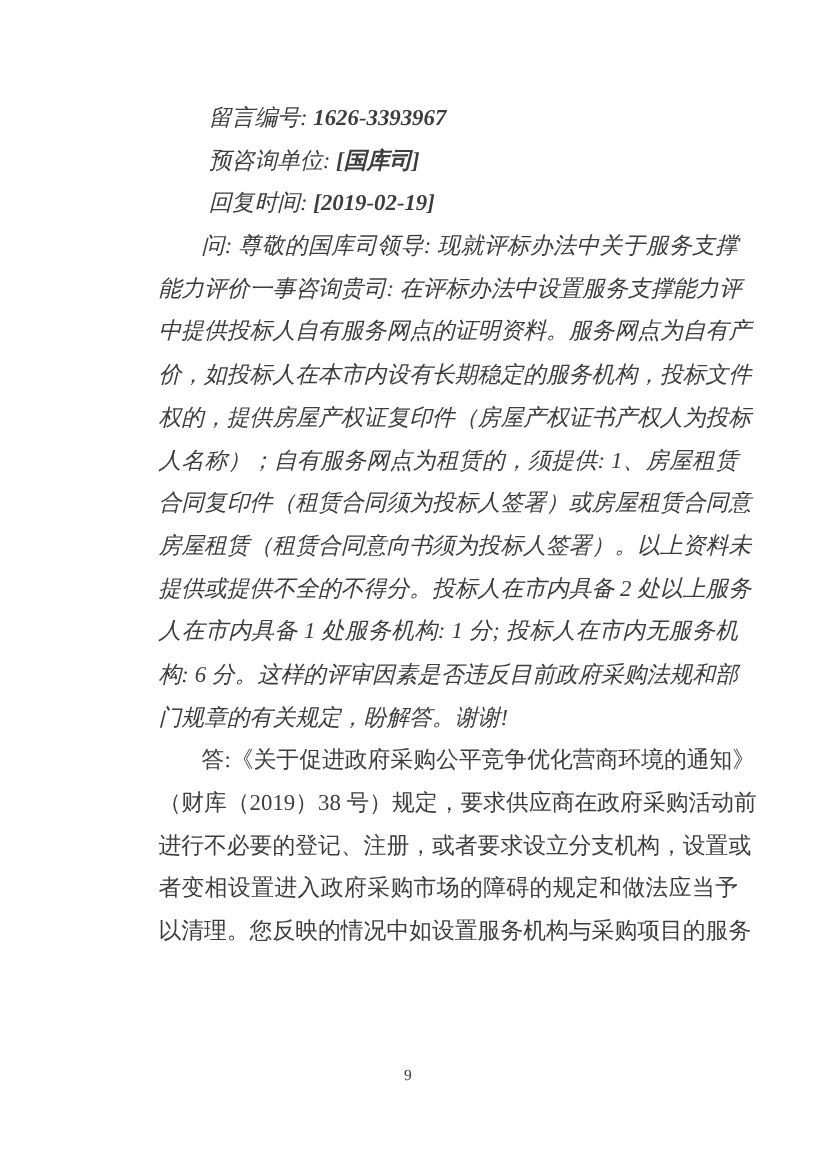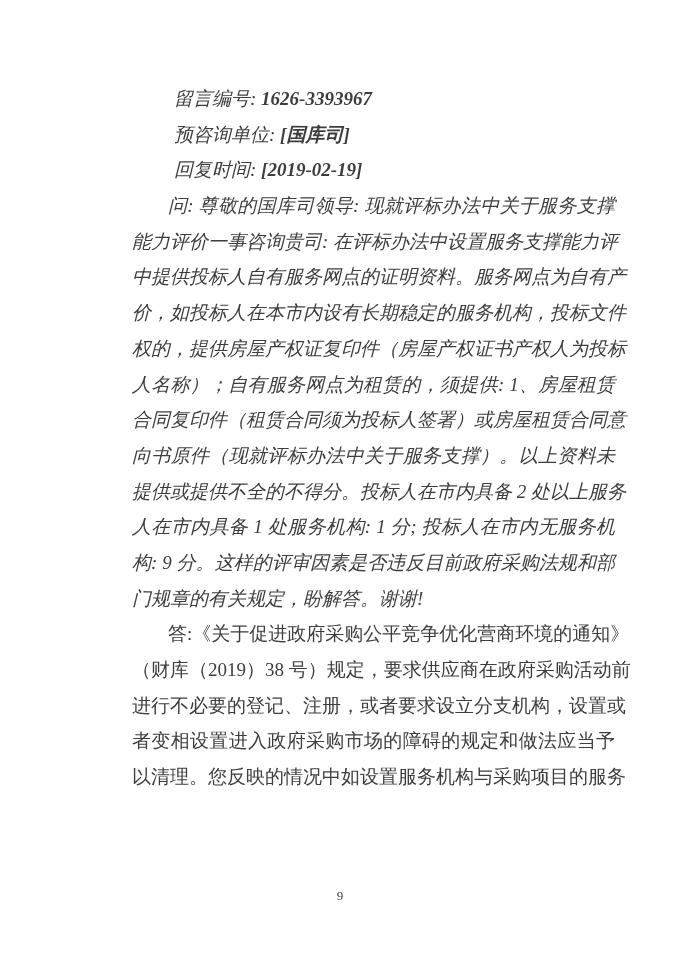--- a/index.html
+++ b/index.html
@@ -89,24 +89,24 @@
     </div>
 
     <div class="paragraph italic-text">
       <div class="line first-line">问: 尊敬的国库司领导: 现就评标办法中关于服务支撑</div>
       <div class="line">能力评价一事咨询贵司: 在评标办法中设置服务支撑能力评</div>
       <div class="line">中提供投标人自有服务网点的证明资料。服务网点为自有产</div>
       <div class="line">价，如投标人在本市内设有长期稳定的服务机构，投标文件</div>
       <div class="line">权的，提供房屋产权证复印件（房屋产权证书产权人为投标</div>
       <div class="line">人名称）；自有服务网点为租赁的，须提供: 1、房屋租赁</div>
       <div class="line">合同复印件（租赁合同须为投标人签署）或房屋租赁合同意</div>
-      <div class="line">向书原件（现就评标办法中关于服务支撑）。以上资料未</div>
+      <div class="line">房屋租赁（租赁合同意向书须为投标人签署）。以上资料未</div>
       <div class="line">提供或提供不全的不得分。投标人在市内具备 2 处以上服务</div>
       <div class="line">人在市内具备 1 处服务机构: 1 分; 投标人在市内无服务机</div>
-      <div class="line">构: 9 分。这样的评审因素是否违反目前政府采购法规和部</div>
+      <div class="line">构: 6 分。这样的评审因素是否违反目前政府采购法规和部</div>
       <div class="line no-justify">门规章的有关规定，盼解答。谢谢!</div>
     </div>
 
     <div class="paragraph answer-text">
       <div class="line first-line">答:《关于促进政府采购公平竞争优化营商环境的通知》</div>
       <div class="line">（财库（2019）38 号）规定，要求供应商在政府采购活动前</div>
       <div class="line">进行不必要的登记、注册，或者要求设立分支机构，设置或</div>
       <div class="line">者变相设置进入政府采购市场的障碍的规定和做法应当予</div>
       <div class="line">以清理。您反映的情况中如设置服务机构与采购项目的服务</div>
     </div>

